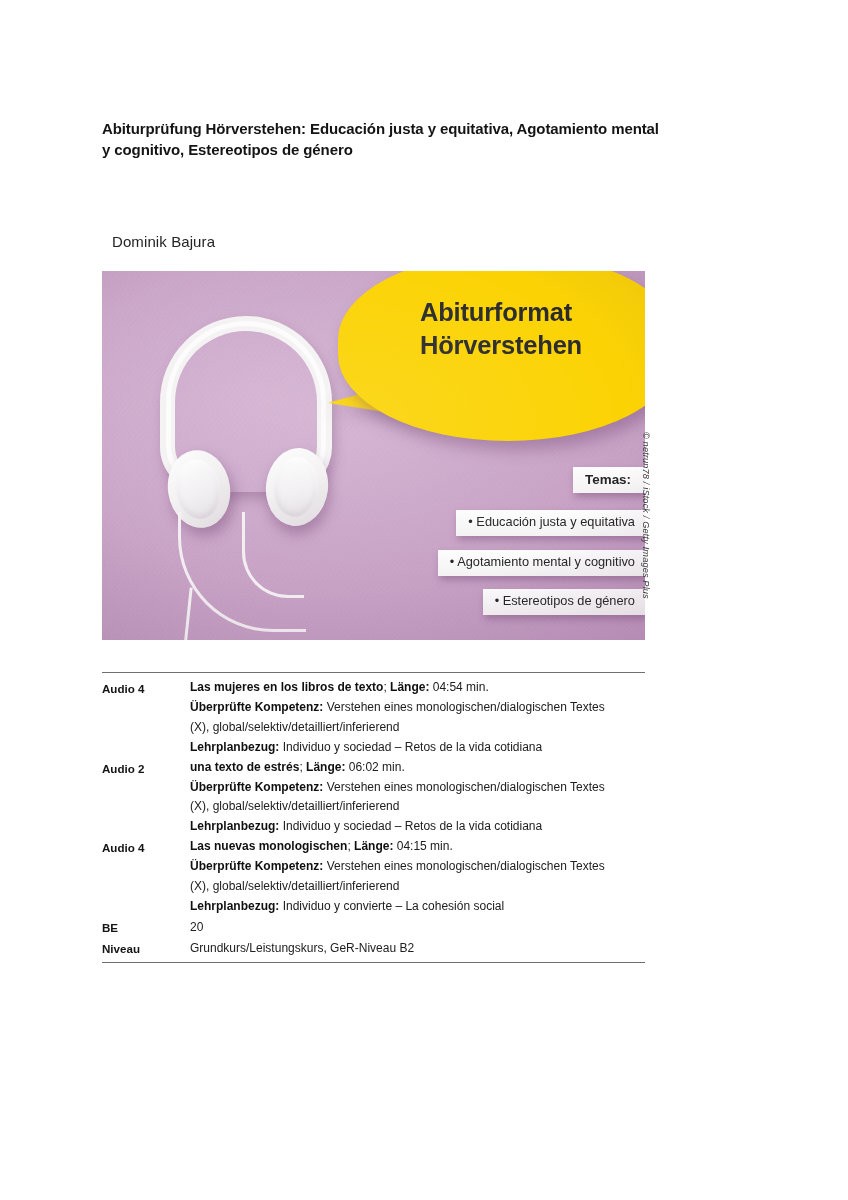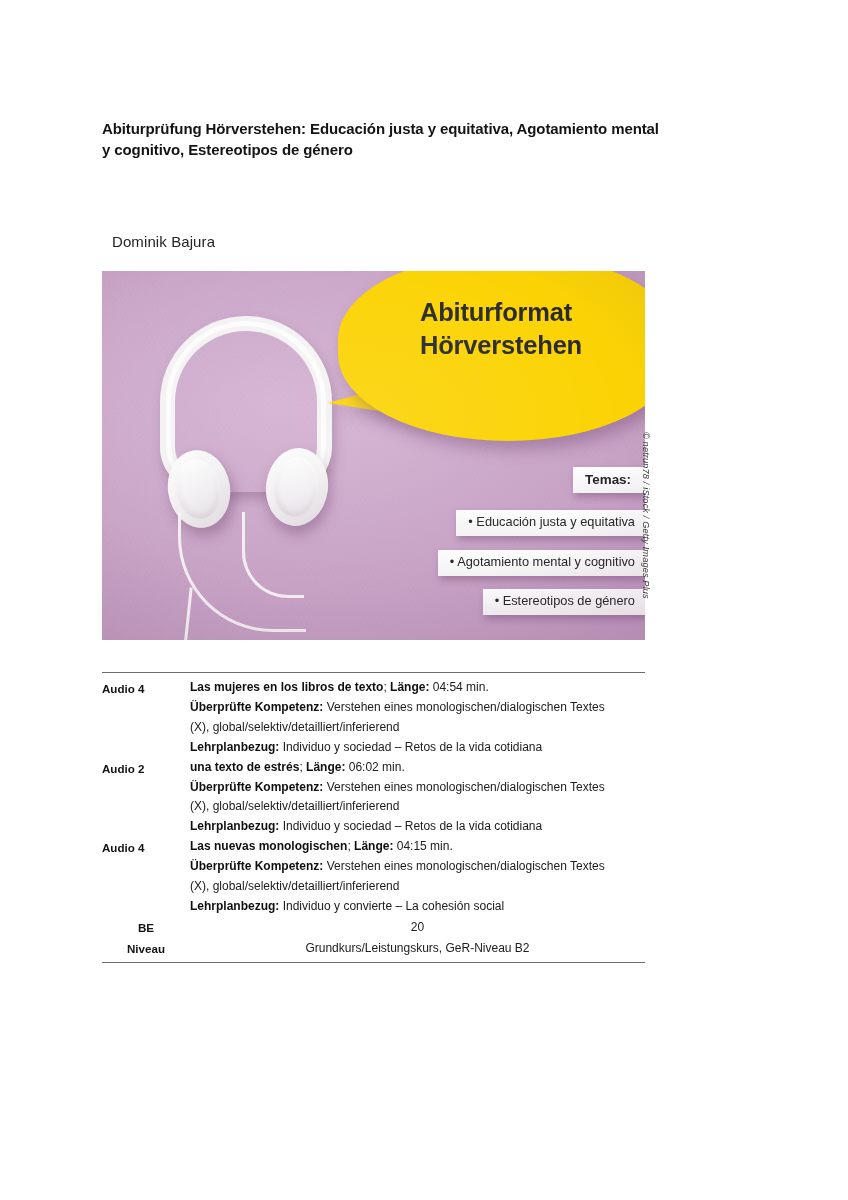--- a/index.html
+++ b/index.html
@@ -255,21 +255,21 @@
   }
   .mrow .mbody {
     flex: 1 1 auto;
     font-size: 12px;
     color: #202020;
     line-height: 1.66;
   }
   .mbody .line { display: block; }
   .mbody b { font-weight: bold; color: #101010; }
   .mrow.tight .mlabel,
-  .mrow.tight .mbody { line-height: 1.70; text-align: center; }
+  .mrow.tight .mbody { line-height: 1.70; }
 </style>
 </head>
 <body>
 
 <div class="page">
 
   <h1 class="doc-title">Abiturprüfung Hörverstehen: Educación justa y equitativa, Agotamiento mental y cognitivo, Estereotipos de género</h1>
   <div class="doc-author">Dominik Bajura</div>
 
   <div class="cover">

